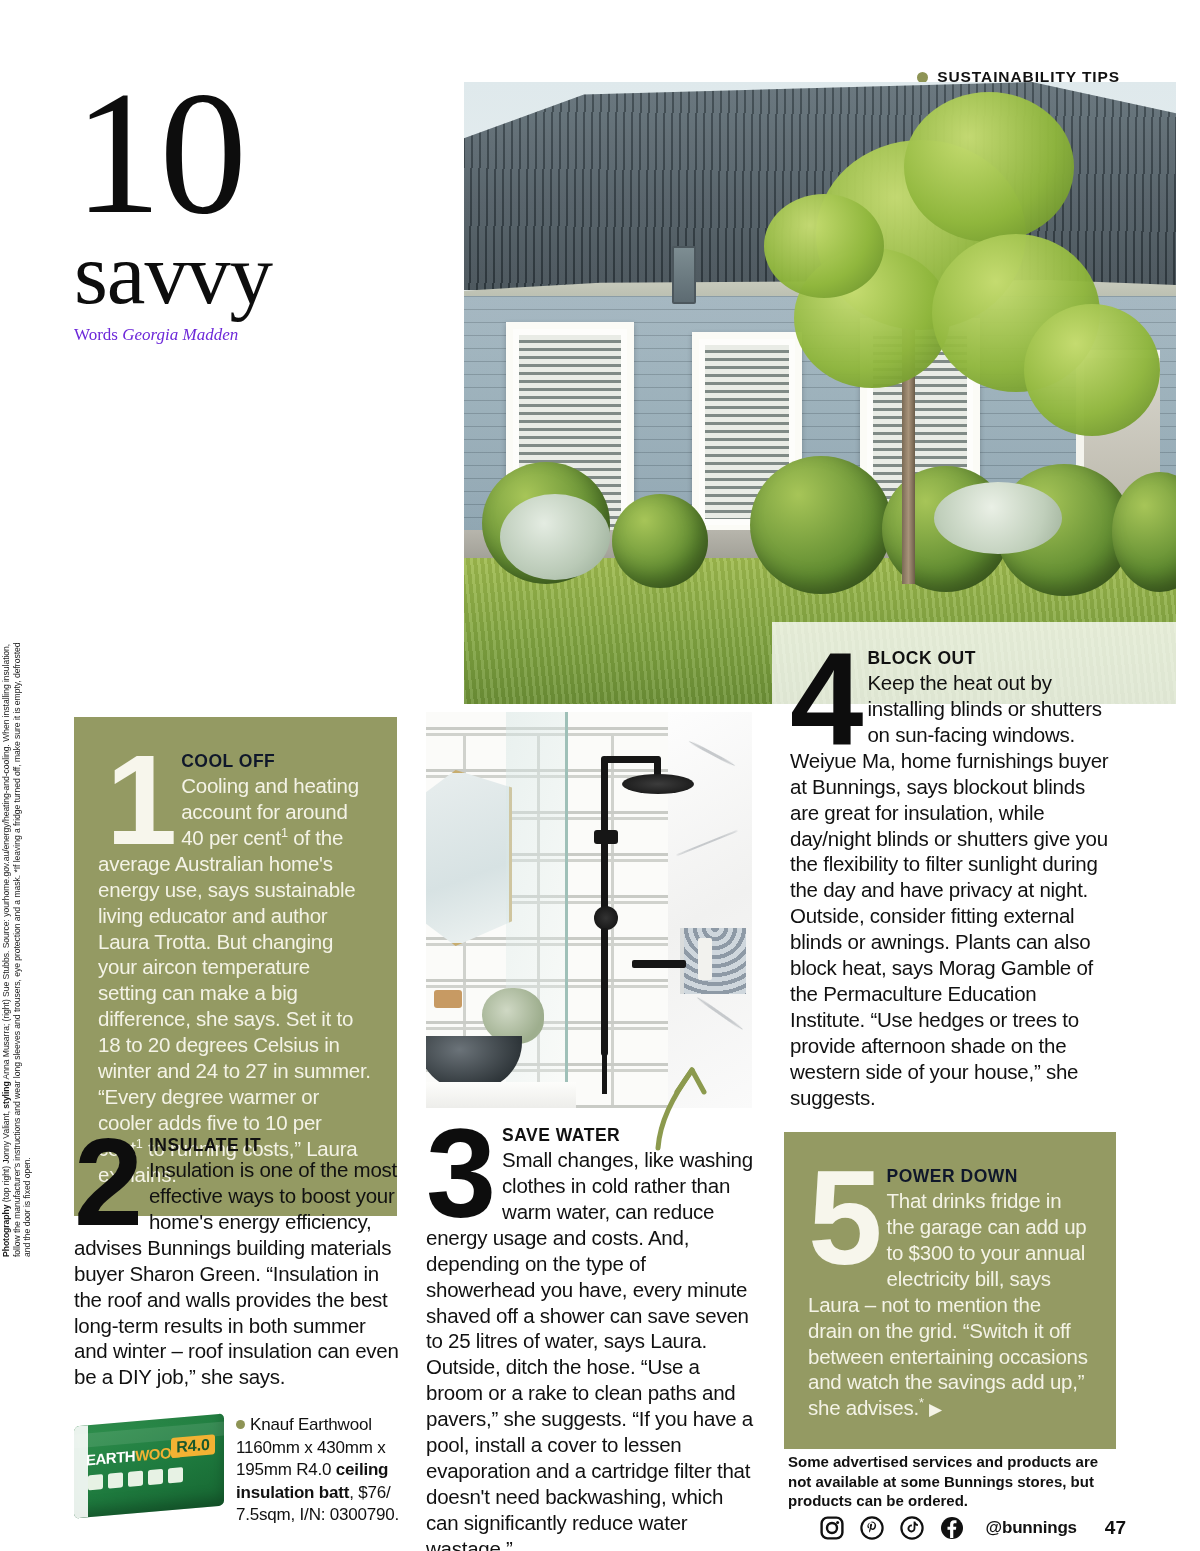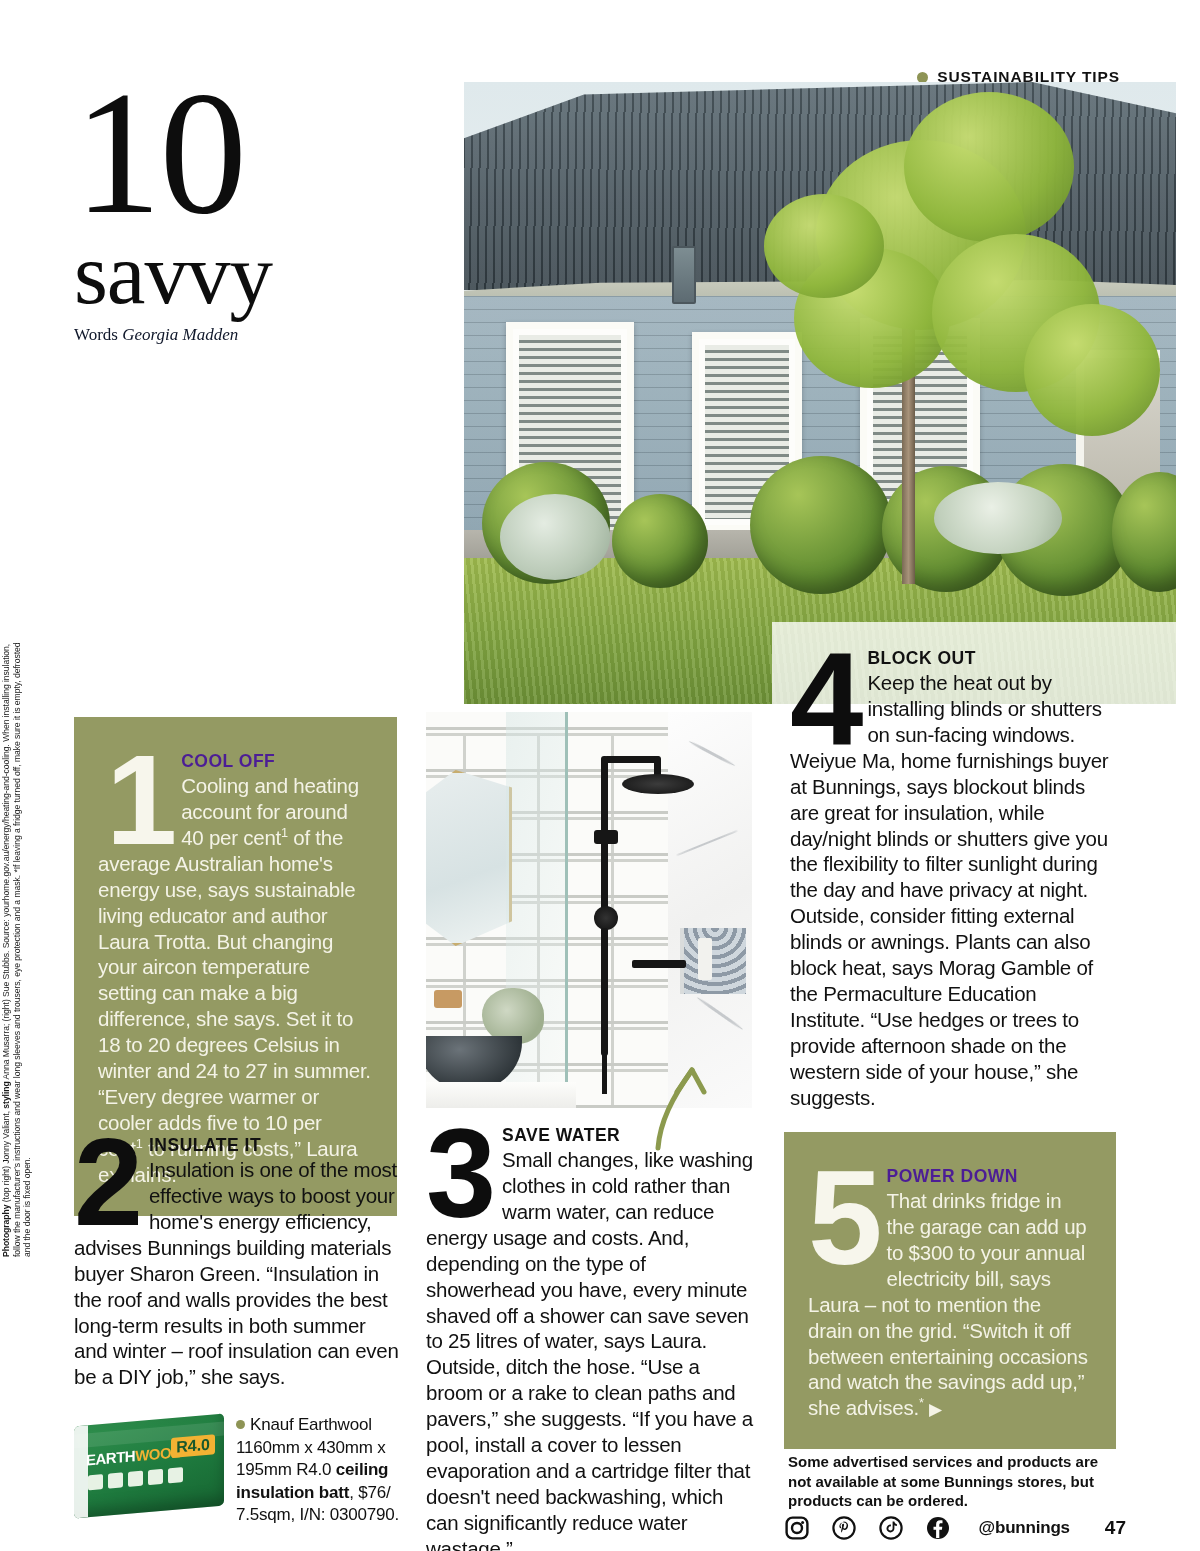--- a/index.html
+++ b/index.html
@@ -49,21 +49,21 @@
     letter-spacing: -1px; color: #0d0d0d; margin-top: 4px;
   }
   .standfirst {
     margin-top: 30px;
     font-size: 25.5px; line-height: 1.33; font-weight: 300;
     color: #151515; letter-spacing: -0.3px;
   }
   .byline {
     margin-top: 11px;
     font-family: "Liberation Serif", serif;
-    font-size: 17px; color: #0f172a;
+    font-size: 17px; color: #6d28d9;
   }
   .byline i { font-style: italic; }
 
   
   .hero {
     position: absolute; left: 464px; top: 82px;
     width: 712px; height: 622px;
     overflow: hidden;
     background: #b9ccd6;
   }
@@ -172,21 +172,21 @@
   }
   .item-body {
     font-size: 20.5px; line-height: 1.265; font-weight: 300;
     letter-spacing: -0.25px;
   }
   .item-body sup { font-size: .62em; vertical-align: super; }
 
   
   .greenbox { background: #949a63; color: #f4f3e6; padding: 34px 26px 28px 24px; }
   .greenbox .num { color: #f7f6ec; }
-  .greenbox .item-head { color: #4c1d95; }
+  .greenbox .item-head { color: #0f172a; }
 
   
   #item1 { left: 74px; top: 717px; width: 323px; }
   #item1 .num { font-size: 128px; margin-left: 8px; }
 
   
   #item2 { left: 74px; top: 1135px; width: 330px; color: #111; }
   #item2 .num { color: #0d0d0d; font-size: 124px; letter-spacing: -4px; }
 
   
@@ -294,21 +294,21 @@
   #item5 .num { font-size: 134px; }
   .cont-arrow { font-size: 17px; }
 
   
   .disclaimer {
     position: absolute; left: 788px; top: 1452px; width: 320px;
     font-size: 15px; line-height: 1.3; font-weight: 600; color: #111;
   }
   .footer {
     position: absolute; right: 74px; top: 1516px;
-    display: flex; align-items: center; gap: 23px;
+    display: flex; align-items: center; gap: 16px;
   }
   .footer .handle { font-size: 17px; font-weight: 700; letter-spacing: -0.2px; margin-left: 6px; }
   .footer .pagenum { font-size: 19px; font-weight: 700; margin-left: 12px; }
   .sicon { width: 24px; height: 24px; display: block; }
 </style>
 </head>
 <body>
 
 <div class="credit">
   <b>Photography</b><span> (top right) Jonny Valiant, </span><b>styling</b><span> Anna Musarra; (right) Sue Stubbs. Source: yourhome.gov.au/energy/heating-and-cooling. When installing insulation, follow the manufacturer's instructions and wear long sleeves and trousers, eye protection and a mask. *If leaving a fridge turned off, make sure it is empty, defrosted and the door is fixed open.</span>

